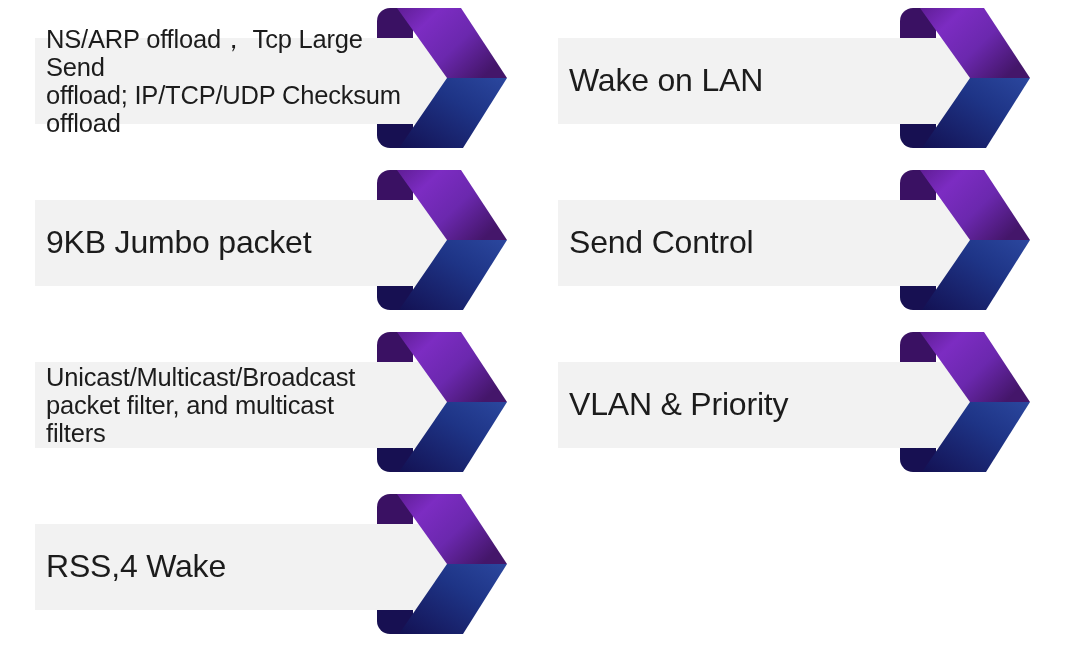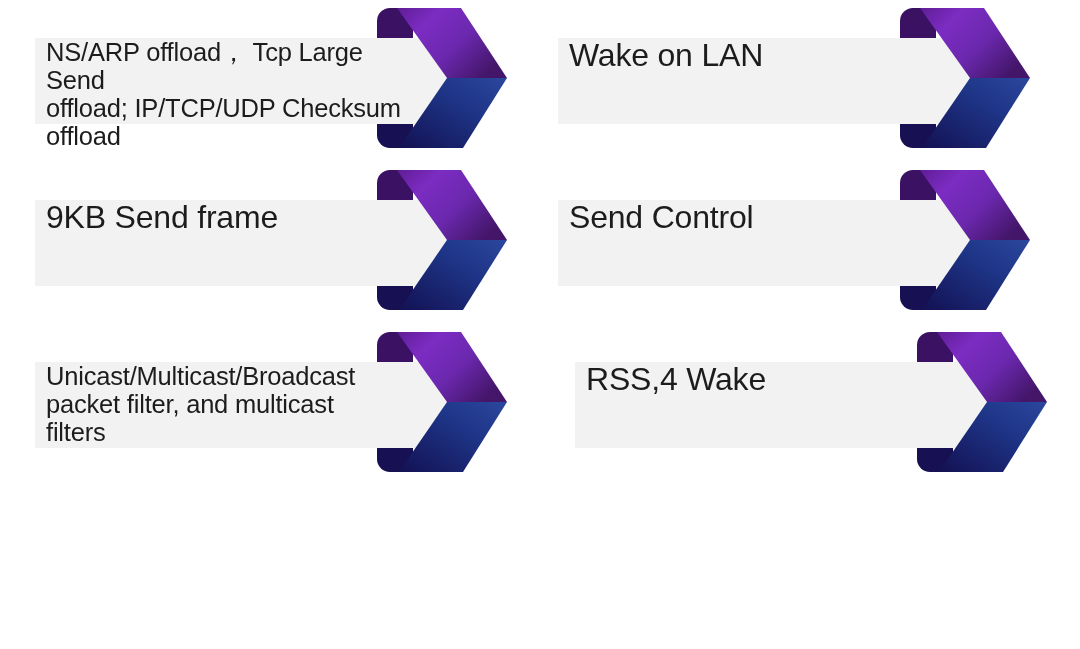--- a/index.html
+++ b/index.html
@@ -21,20 +21,21 @@
   .feature-item {
     position: relative;
   }
   .bar {
     position: absolute;
     top: 50%;
     transform: translateY(-50%);
     height: 86px;
     background: var(--bar-color, #f2f2f2);
     display: flex;
+    align-items: center;
     z-index: 1;
   }
   .col-l .bar { left: 35px; width: 412px; }
   .col-r .bar { left: 18px; width: 412px; }
   .label {
     display: block;
     padding-left: 11px;
     padding-right: 36px;
     white-space: pre-line;
     color: var(--text-color, #1c1c1c);
@@ -116,21 +117,21 @@
     <svg class="chev chev-front" viewBox="0 0 130 140">
         <use href="#chevBands" xlink:href="#chevBands"></use>
       </svg>
   </div>
 
   <div class="feature-item col-l">
     <svg class="chev chev-back" viewBox="0 0 130 140">
         <use href="#chevTab" xlink:href="#chevTab"></use>
       </svg>
     <div class="bar">
-      <span class="label">9KB Send frame</span>
+      <span class="label">9KB Jumbo packet</span>
     </div>
     <svg class="chev chev-front" viewBox="0 0 130 140">
         <use href="#chevBands" xlink:href="#chevBands"></use>
       </svg>
   </div>
 
   <div class="feature-item col-r">
     <svg class="chev chev-back" viewBox="0 0 130 140">
         <use href="#chevTab" xlink:href="#chevTab"></use>
       </svg>
@@ -149,20 +150,31 @@
     <div class="bar">
       <span class="label">Unicast/Multicast/Broadcast
 packet filter, and multicast
 filters</span>
     </div>
     <svg class="chev chev-front" viewBox="0 0 130 140">
         <use href="#chevBands" xlink:href="#chevBands"></use>
       </svg>
   </div>
 
+  <div class="feature-item col-r">
+    <svg class="chev chev-back" viewBox="0 0 130 140">
+        <use href="#chevTab" xlink:href="#chevTab"></use>
+      </svg>
+    <div class="bar">
+      <span class="label">VLAN &amp; Priority</span>
+    </div>
+    <svg class="chev chev-front" viewBox="0 0 130 140">
+        <use href="#chevBands" xlink:href="#chevBands"></use>
+      </svg>
+  </div>
 
   <div class="feature-item col-l">
     <svg class="chev chev-back" viewBox="0 0 130 140">
         <use href="#chevTab" xlink:href="#chevTab"></use>
       </svg>
     <div class="bar">
       <span class="label">RSS,4 Wake</span>
     </div>
     <svg class="chev chev-front" viewBox="0 0 130 140">
         <use href="#chevBands" xlink:href="#chevBands"></use>

